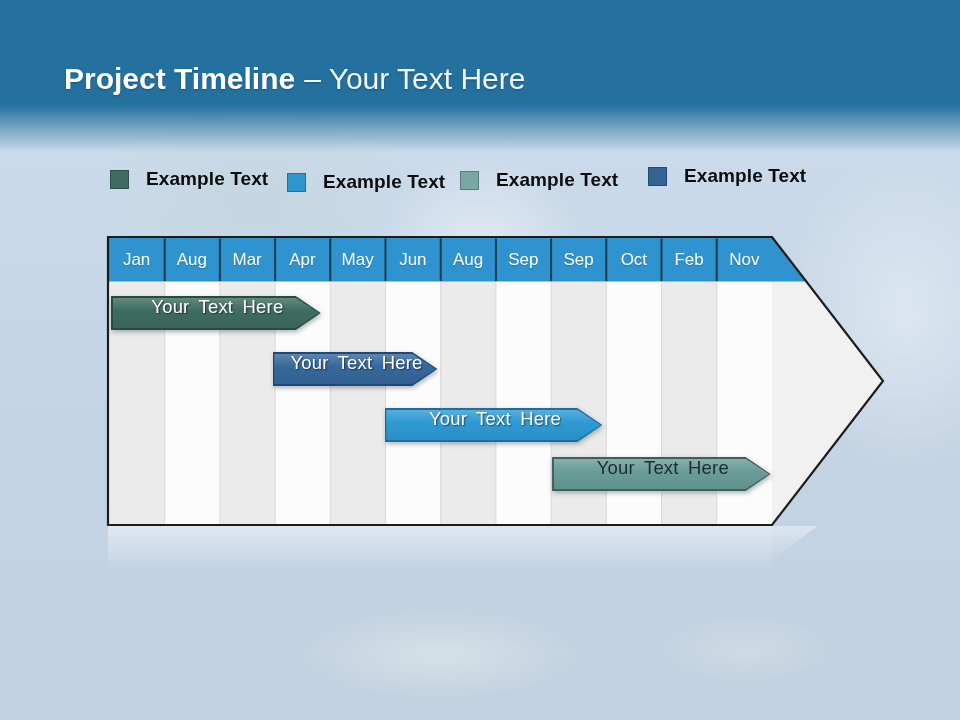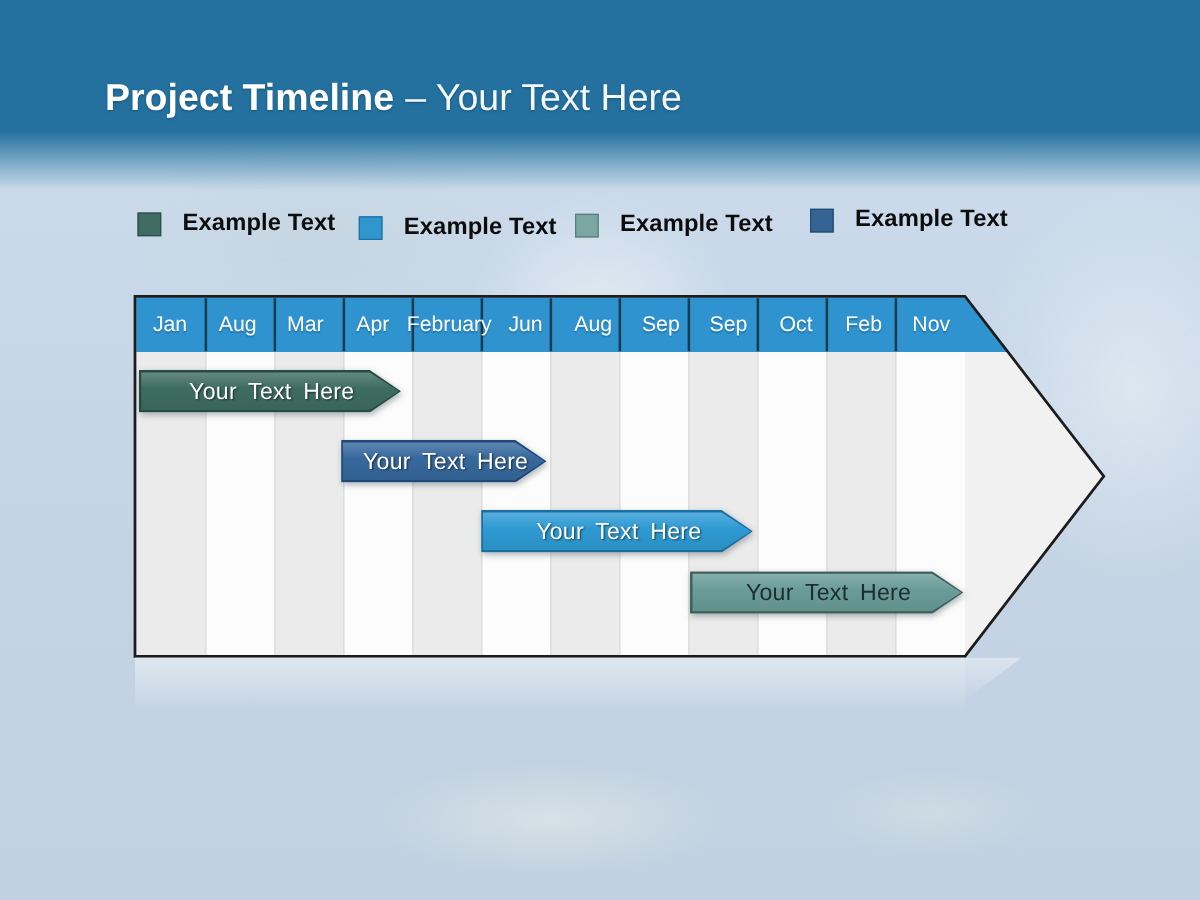--- a/index.html
+++ b/index.html
@@ -12,21 +12,21 @@
       radial-gradient(ellipse 190px 60px at 440px 655px, rgba(228,238,233,.55), rgba(228,238,233,0) 75%),
       radial-gradient(ellipse 120px 45px at 745px 650px, rgba(222,233,229,.40), rgba(222,233,229,0) 75%),
       radial-gradient(ellipse 210px 120px at 255px 195px, rgba(186,206,201,.22), rgba(186,206,201,0) 75%),
       linear-gradient(180deg, var(--bg_top) 150px, #C5D4E4 440px, var(--bg_bottom) 100%);
   }
   .header-band{
     position:absolute; left:0; top:0; width:960px; height:152px;
     background:linear-gradient(180deg, var(--header_band) 0%, var(--header_band) 69%, rgba(36,113,159,0) 100%);
   }
   .page-title{
-    position:absolute; left:84px; top:60px; width:860px;
+    position:absolute; left:64px; top:60px; width:860px;
     font-size:30px; line-height:38px; color:#fff; white-space:nowrap;
     text-shadow:0 1px 2px rgba(0,30,50,.35);
   }
   .page-title .t-bold{font-weight:700;}
   .page-title .t-rest{font-weight:400; color:#F2F8FC; margin-left:9px;}
 
   .legend{position:absolute; left:0; top:0; width:960px; height:0;}
   .legend-item{position:absolute; display:flex; align-items:center; height:20px;}
   .legend-item:nth-child(1){left:110px; top:169px;}
   .legend-item:nth-child(2){left:287px; top:172px;}
@@ -50,21 +50,21 @@
     text-shadow:0 1px 1px rgba(0,40,60,.25);
   }
 
   .bar-wrap{
     position:absolute; height:34px;
     filter:drop-shadow(1.5px 2px 2.5px rgba(45,65,75,.40));
   }
   .bar{
     position:absolute; inset:0;
     clip-path:polygon(0 0, calc(100% - 25px) 0, 100% 50%, calc(100% - 25px) 100%, 0 100%);
-    display:flex; align-items:center; justify-content:center;padding-left:25px;
+    display:flex; justify-content:center;padding-left:25px;
   }
   .bar-fill{
     position:absolute; left:1.6px; top:1.6px; right:1.6px; bottom:1.6px;
     clip-path:polygon(0 0, calc(100% - 24px) 0, 100% 50%, calc(100% - 24px) 100%, 0 100%);
     background-image:linear-gradient(180deg, rgba(255,255,255,.20), rgba(255,255,255,0) 42%, rgba(0,0,0,.07));
   }
   .bar-label{
     position:relative; z-index:2; padding-right:22px;
     font-size:18.5px; word-spacing:4px; letter-spacing:.2px; white-space:nowrap;
   }
@@ -154,21 +154,21 @@
           <line x1="610.7" x2="610.7" y1="3.5" y2="46" stroke="#1A3A4D" stroke-width="2"></line>
         </g>
       <polygon class="arrow-outline" points="2,2 666,2 777,146 666,290 2,290"></polygon>
     </svg>
 
     <div class="month-row">
         <div class="month-cell">Jan</div>
         <div class="month-cell">Aug</div>
         <div class="month-cell">Mar</div>
         <div class="month-cell">Apr</div>
-        <div class="month-cell">February</div>
+        <div class="month-cell">May</div>
         <div class="month-cell">Jun</div>
         <div class="month-cell">Aug</div>
         <div class="month-cell">Sep</div>
         <div class="month-cell">Sep</div>
         <div class="month-cell">Oct</div>
         <div class="month-cell">Feb</div>
         <div class="month-cell">Nov</div>
       </div>
 
     <div class="bar-wrap" style="left: 111px; top: 296px; width: 209.76px;">

